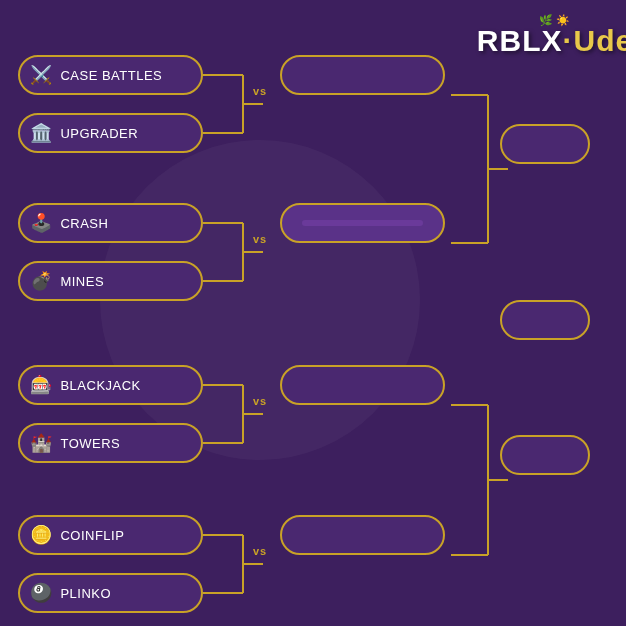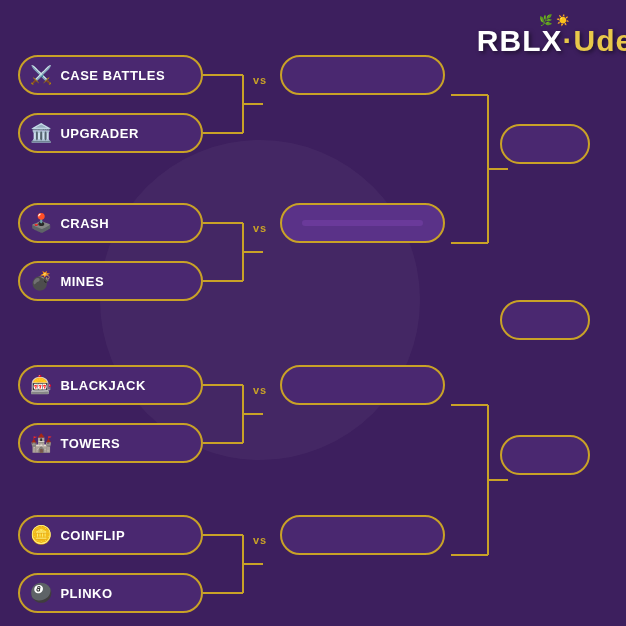--- a/index.html
+++ b/index.html
@@ -61,21 +61,21 @@
       padding: 0 10px;
       gap: 8px;
     }
     .seed-icon {
       font-size: 18px;
       min-width: 22px;
       text-align: center;
     }
     .seed-label {
       font-size: 13px;
-      font-weight: 700;
+      font-weight: 400;
       color: #fff;
       letter-spacing: 0.5px;
       text-transform: uppercase;
     }
 
     
     .result-box {
       position: absolute;
       height: 40px;
       background: #4a2870;
@@ -90,20 +90,21 @@
       width: 80px;
     }
 
     
     .vs-label {
       position: absolute;
       color: #c9a227;
       font-size: 11px;
       font-weight: 900;
       letter-spacing: 1px;
+      margin-top: 11px;
     }
   </style>
 </head>
 <body>
 
 <div class="bg-circle"></div>
 
 <div class="logo">
   <div style="text-align:center; line-height:1.1;">
     <div style="font-size:11px; color:#aaa;">🌿 ☀️</div>

